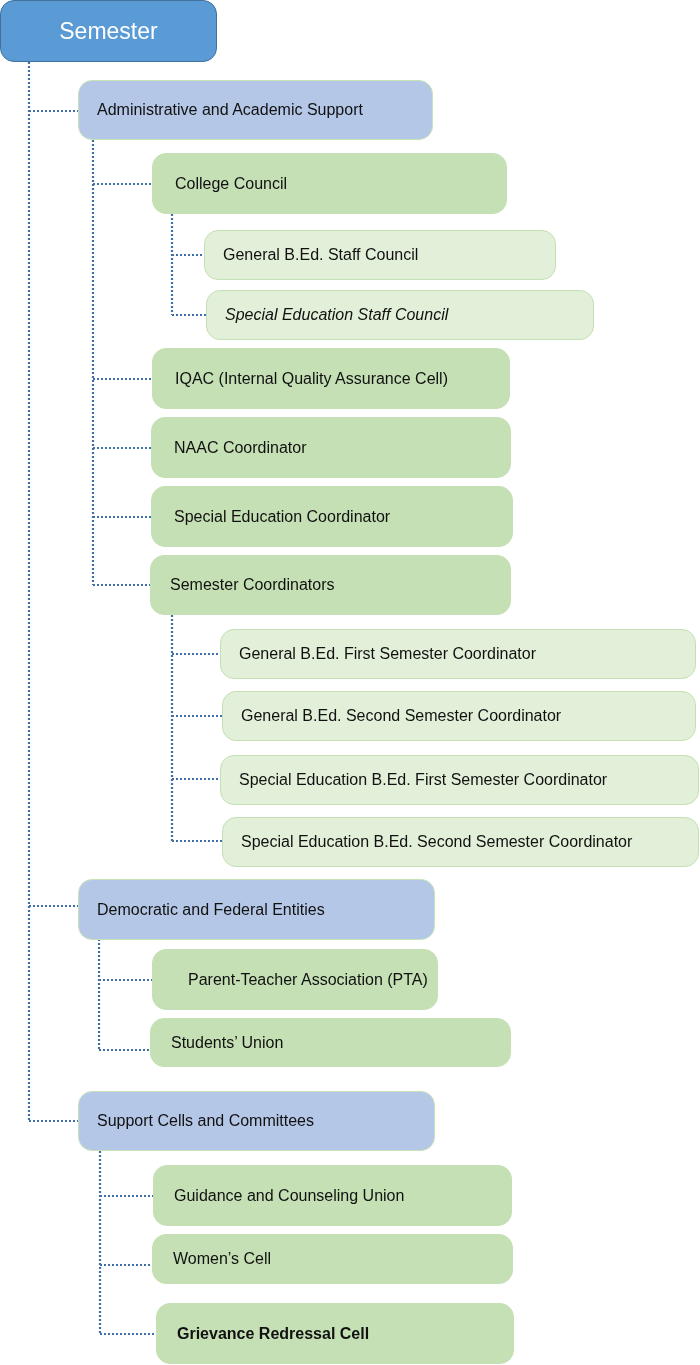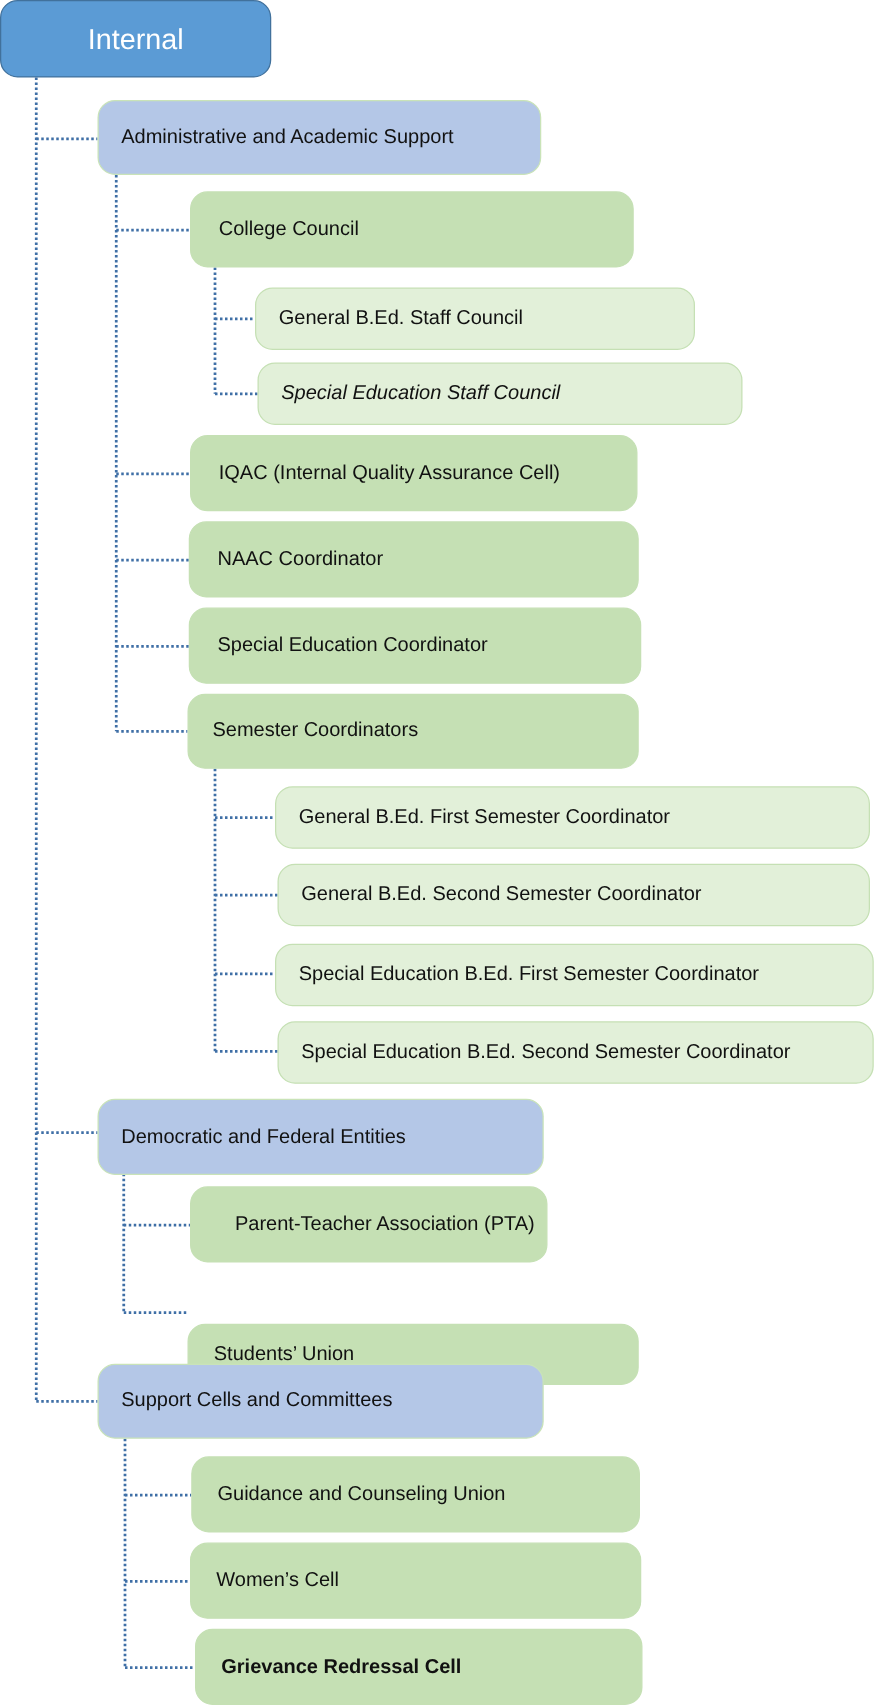--- a/index.html
+++ b/index.html
@@ -46,21 +46,21 @@
   <line x1="99" y1="980" x2="152" y2="980"></line>
   <line x1="99" y1="1050" x2="150" y2="1050"></line>
 
   <line x1="100" y1="1151" x2="100" y2="1334"></line>
   <line x1="100" y1="1196" x2="153" y2="1196"></line>
   <line x1="100" y1="1265" x2="152" y2="1265"></line>
   <line x1="100" y1="1334" x2="156" y2="1334"></line>
 </svg>
 
 <div class="box root" style="left:0;top:0;width:217px;height:62px;">
-  <span>Internal</span>
+  <span>Semester</span>
 </div>
 
 <div class="box cat" style="left:78px;top:80px;width:355px;height:60px;">
   <span>Administrative and Academic Support</span>
 </div>
 <div class="box lvl2" style="left:152px;top:153px;width:355px;height:61px;">
   <span>College Council</span>
 </div>
 <div class="box lvl3" style="left:204px;top:230px;width:352px;height:50px;">
   <span>General B.Ed. Staff Council</span>
@@ -92,28 +92,28 @@
 <div class="box lvl3" style="left:222px;top:817px;width:477px;height:50px;text-align:center;">
   <span>Special Education B.Ed. Second Semester Coordinator</span>
 </div>
 
 <div class="box cat" style="left:78px;top:879px;width:357px;height:61px;">
   <span>Democratic and Federal Entities</span>
 </div>
 <div class="box lvl2" style="left:152px;top:949px;width:286px;height:61px;padding-left:35px;">
   <span>Parent-Teacher Association (PTA)</span>
 </div>
-<div class="box lvl2" style="left:150px;top:1018px;width:361px;height:49px;padding-left:20px;margin-top:41px;">
+<div class="box lvl2" style="left:150px;top:1018px;width:361px;height:49px;padding-left:20px;">
   <span>Students’ Union</span>
 </div>
 
 <div class="box cat" style="left:78px;top:1091px;width:357px;height:60px;">
   <span>Support Cells and Committees</span>
 </div>
 <div class="box lvl2" style="left:153px;top:1165px;width:359px;height:61px;padding-left:20px;">
   <span>Guidance and Counseling Union</span>
 </div>
-<div class="box lvl2" style="left:152px;top:1234px;width:361px;height:61px;padding-left:20px;">
+<div class="box lvl2" style="left:152px;top:1234px;width:361px;height:50px;padding-left:20px;">
   <span>Women’s Cell</span>
 </div>
 <div class="box lvl2" style="left:156px;top:1303px;width:358px;height:61px;padding-left:20px;font-weight:bold;">
   <span>Grievance Redressal Cell</span>
 </div>
 
 </body></html>

